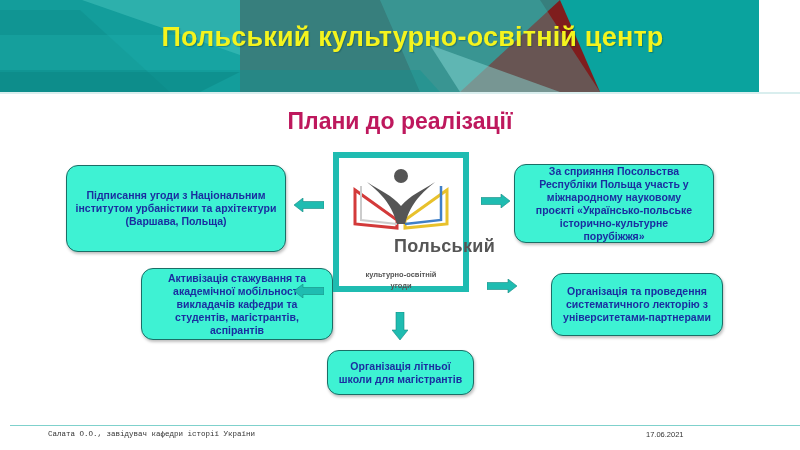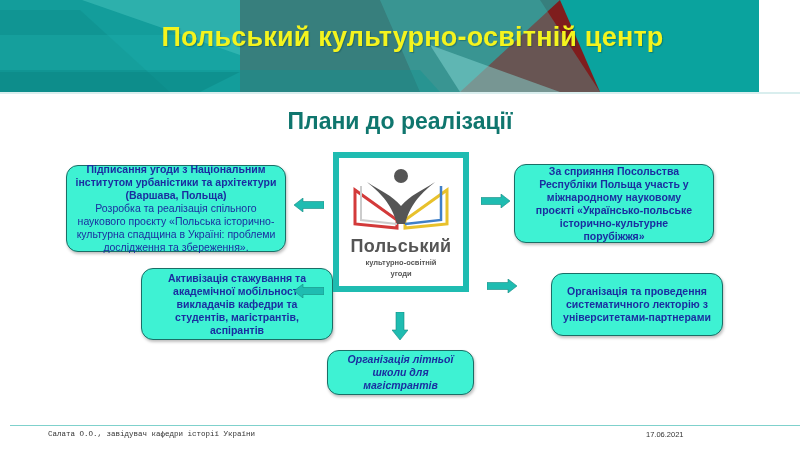--- a/index.html
+++ b/index.html
@@ -1,30 +1,30 @@
 <!DOCTYPE html>
 <html><head>
 <meta charset="utf-8">
 <style>
   html, body { margin:0; padding:0; }
   body { width:800px; height:450px; position:relative; overflow:hidden; background:#ffffff; font-family:"Liberation Sans", sans-serif; }
   .banner { position:absolute; left:0; top:0; width:759px; height:92px; background:#7f1d1d; overflow:hidden; }
   .facet { position:absolute; }
   .banner-title { position:absolute; left:0; top:22px; width:825px; text-align:center; color:#f4f41e; font-weight:bold; font-size:27px; letter-spacing:0.2px; text-shadow:1px 1px 1px rgba(0,60,60,0.35); }
   .banner-bottom { position:absolute; left:0; top:92px; width:800px; height:2px; background:#d9eeee; }
-  .subtitle { position:absolute; left:0; top:108px; width:800px; text-align:center; color:#0f766e; font-weight:bold; font-size:23px; }
+  .subtitle { position:absolute; left:0; top:108px; width:800px; text-align:center; color:#be185d; font-weight:bold; font-size:23px; }
   .box { position:absolute; background:#3ef2d3; border:1.5px solid #1b6e66; border-radius:12px; box-sizing:border-box; color:#1a2ea0; font-size:10.5px; line-height:13px; text-align:center; display:flex; flex-direction:column; justify-content:center; box-shadow:1px 2px 3px rgba(0,0,0,0.25); }
   .box .b { font-weight:bold; }
   .center-box { position:absolute; left:333px; top:152px; width:136px; height:140px; background:#fff; border:6px solid #1fbcb1; box-sizing:border-box; }
   .arrow { position:absolute; }
   .footer-line { position:absolute; left:10px; top:425px; width:790px; height:1px; background:#7fd1cc; }
   .footer-left { position:absolute; left:48px; top:430px; font-size:7.5px; color:#333;font-family:Liberation Mono, monospace; }
   .footer-right { position:absolute; left:646px; top:430px; font-size:7.5px; color:#333; }
-  .logo-big { font-size:18px; font-weight:bold; color:#555; text-align:center; position:absolute; left:0; width:124px; top:78px; letter-spacing:0.3px; }
-  .logo-small { font-size:7.5px; font-weight:bold; color:#555; text-align:center; position:absolute; left:0; width:124px; line-height:10px; }
+  .logo-big { font-size:18px; font-weight:bold; color:#555; text-align:right; position:absolute; left:0; width:124px; top:78px; letter-spacing:0.3px;padding-left:32px; }
+  .logo-small { font-size:7.5px; font-weight:bold; color:#555; text-align:center; position:absolute; left:0; width:124px; line-height:10px;margin-top:12px; }
 </style>
 </head>
 <body>
 
 <div class="banner">
   <svg class="facet" width="800" height="92" viewBox="0 0 800 92">
     <polygon points="0,0 240,0 240,92 0,92" fill="#139d9b"></polygon>
     <polygon points="0,10 80,10 170,92 0,92" fill="#0f8f8d" opacity="0.6"></polygon>
     <polygon points="0,35 240,35 240,70 0,70" fill="#1fb3ae" opacity="0.35"></polygon>
     <polygon points="82,0 240,0 240,55" fill="#4ec7c2" opacity="0.45"></polygon>
@@ -36,36 +36,35 @@
     <polygon points="240,70 420,70 440,92 240,92" fill="#0e9390" opacity="0.4"></polygon>
   </svg>
   <div class="banner-title">Польський культурно-освітній центр</div>
 </div>
 <div class="banner-bottom"></div>
 
 <div class="subtitle">Плани до реалізації</div>
 
 <div class="box" style="left:66px; top:165px; width:220px; height:87px; padding:2px 6px;">
   <div class="b">Підписання угоди з Національним інститутом урбаністики та архітектури (Варшава, Польща)</div>
-  <div>Розробка та реалізація спільного наукового проєкту «Польська історично-культурна спадщина в Україні: проблеми дослідження та збереження».</div>
 </div>
 
 <div class="box" style="left:514px; top:164px; width:200px; height:79px; padding:12px 14px;">
   <div class="b">За сприяння Посольства Республіки Польща участь у міжнародному науковому проєкті «Українсько-польське історично-культурне порубіжжя»</div>
 </div>
 
 <div class="box" style="left:93px; top:268px; width:192px; height:72px; padding:2px 10px;margin-left:48px;">
   <div class="b">Активізація стажування та академічної мобільності викладачів кафедри та студентів, магістрантів, аспірантів</div>
 </div>
 
 <div class="box" style="left:524px; top:273px; width:172px; height:63px; padding:2px 8px;margin-left:27px;">
   <div class="b">Організація та проведення систематичного лекторію з університетами-партнерами</div>
 </div>
 
-<div class="box" style="left:327px; top:350px; width:147px; height:45px; padding:2px 8px;font-style:italic;">
+<div class="box" style="left:327px; top:350px; width:147px; height:45px; padding:2px 8px;">
   <div class="b">Організація літньої школи для магістрантів</div>
 </div>
 
 <div class="center-box">
   <svg width="124" height="80" viewBox="0 0 124 80" style="position:absolute;left:0;top:4px">
     <path d="M16,28 L16,62 L58,66 L58,58 Z" fill="none" stroke="#d33a3a" stroke-width="3"></path>
     <path d="M22,24 L22,58 L58,62" fill="none" stroke="#ccc" stroke-width="2"></path>
     <path d="M108,28 L108,62 L66,66 L66,58 Z" fill="none" stroke="#e8c12c" stroke-width="3"></path>
     <path d="M102,24 L102,58 L66,62" fill="none" stroke="#3f7fc8" stroke-width="2.5"></path>
     <path d="M28,20 C40,30 52,40 58,62 L66,62 C72,40 84,30 96,20 C84,28 70,34 62,44 C54,34 40,28 28,20 Z" fill="#555"></path>

